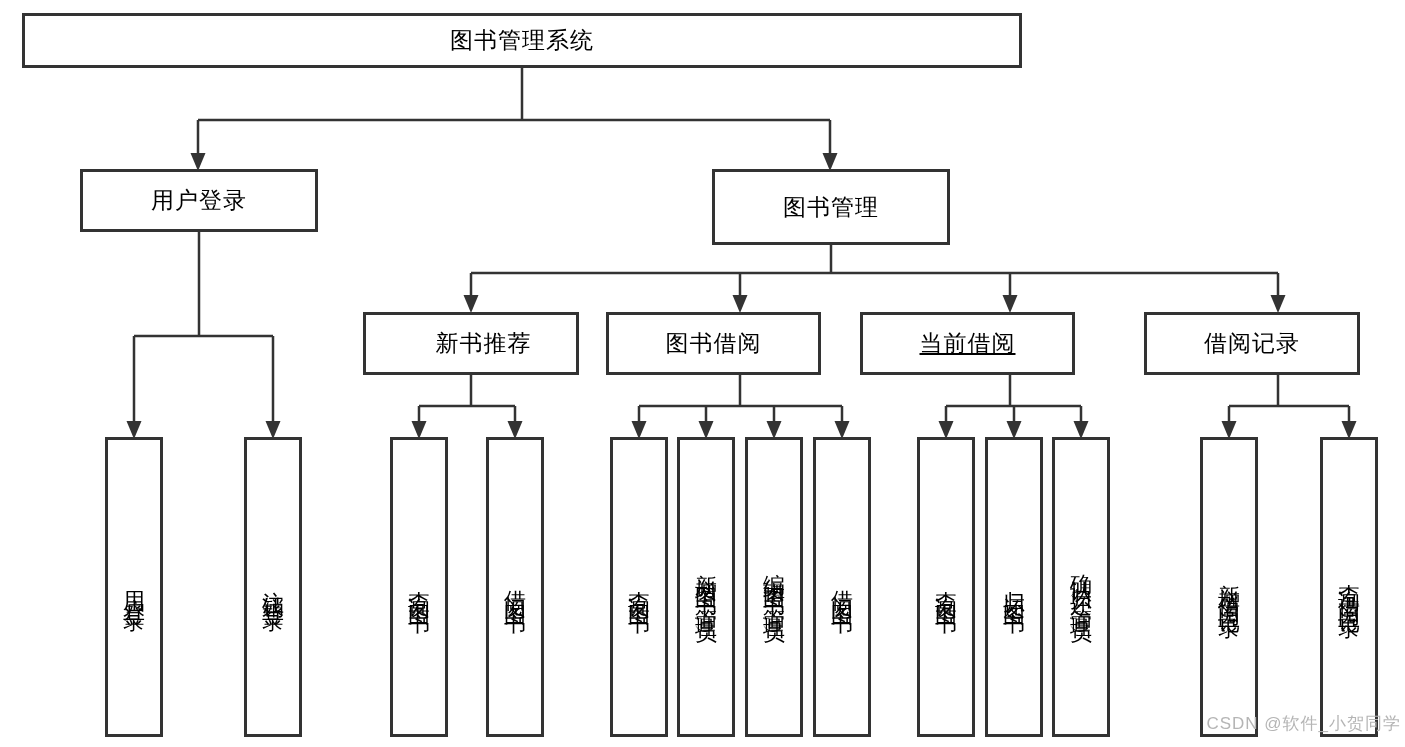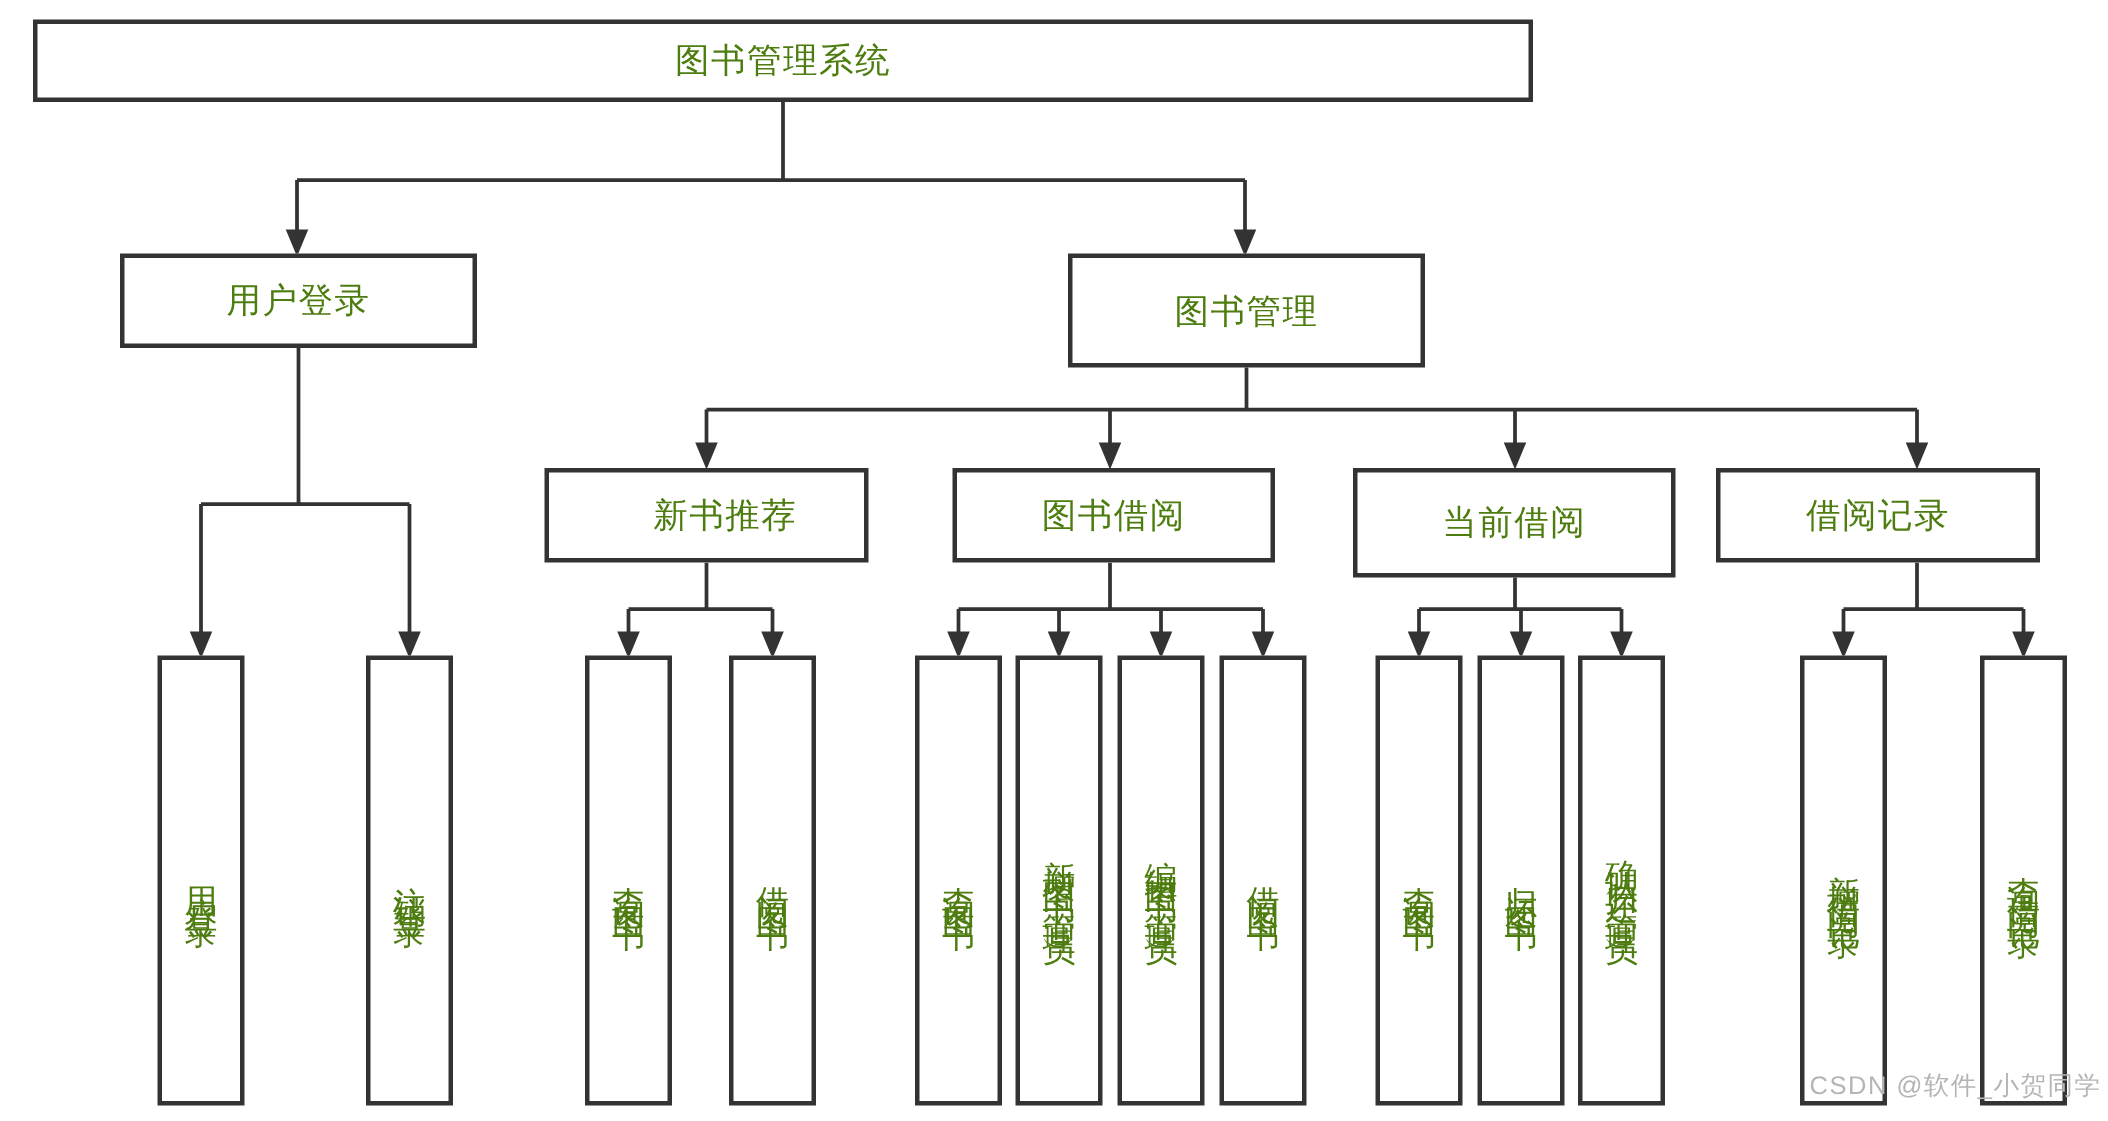--- a/index.html
+++ b/index.html
@@ -21,21 +21,21 @@
     top: 0;
     width: 1405px;
     height: 747px;
     pointer-events: none;
   }
   .box {
     position: absolute;
     box-sizing: border-box;
     border: 3px solid #333333;
     background: #ffffff;
-    color: #4d7c0f;
+    color: #000000;
     display: flex;
     align-items: center;
     justify-content: center;
     font-size: 23px;
     letter-spacing: 1px;
     text-align: center;
   }
   .leaf {
     writing-mode: vertical-rl;
     text-orientation: mixed;
@@ -106,22 +106,22 @@
       <polygon points="1341.5,421 1356.5,421 1349,439"></polygon>
     </g>
   </svg>
 
   <div class="box" style="left:22px; top:13px; width:1000px; height:55px;">图书管理系统</div>
 
   <div class="box" style="left:80px; top:169px; width:238px; height:63px;">用户登录</div>
   <div class="box" style="left:712px; top:169px; width:238px; height:76px;">图书管理</div>
 
   <div class="box" style="left:363px; top:312px; width:216px; height:63px;padding-left:25px;">新书推荐</div>
-  <div class="box" style="left:635px; top:312px; width:215px; height:63px;">图书借阅</div>
-  <div class="box" style="left:902px; top:312px; width:215px; height:73px;">当前借阅</div>
+  <div class="box" style="left:606px; top:312px; width:215px; height:63px;">图书借阅</div>
+  <div class="box" style="left:860px; top:312px; width:215px; height:63px;text-decoration:underline;">当前借阅</div>
   <div class="box" style="left:1144px; top:312px; width:216px; height:63px;">借阅记录</div>
 
   <div class="box leaf" style="left:105px; top:437px; width:58px; height:300px;">用户登录</div>
   <div class="box leaf" style="left:244px; top:437px; width:58px; height:300px;">注销登录</div>
 
   <div class="box leaf" style="left:390px; top:437px; width:58px; height:300px;">查询图书</div>
   <div class="box leaf" style="left:486px; top:437px; width:58px; height:300px;">借阅图书</div>
 
   <div class="box leaf" style="left:610px; top:437px; width:58px; height:300px;">查询图书</div>
   <div class="box leaf" style="left:677px; top:437px; width:58px; height:300px;">新增图书（管理员）</div>

